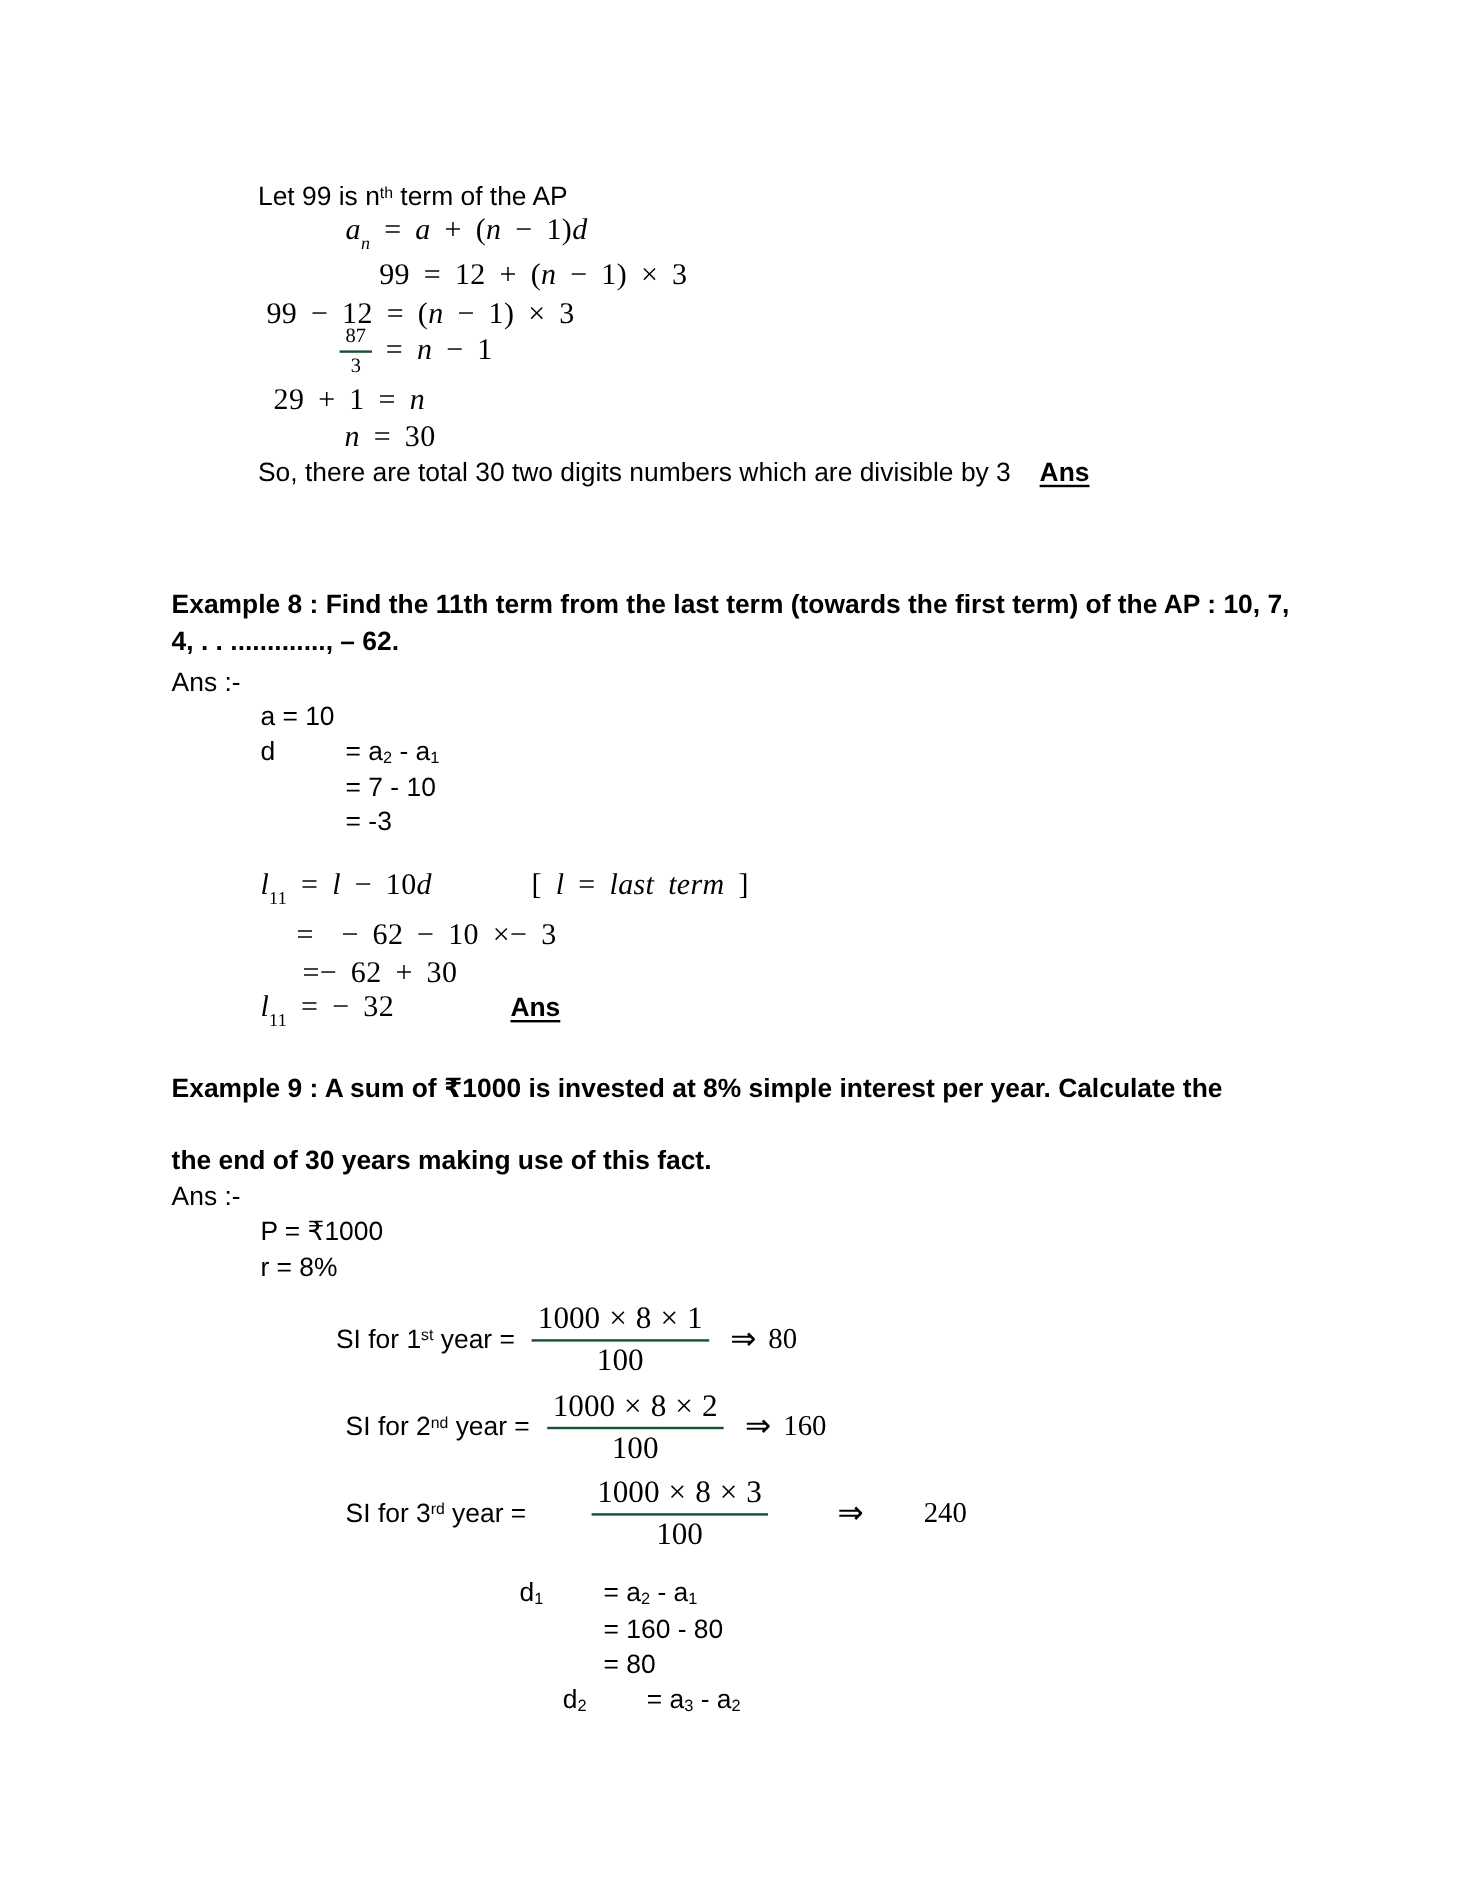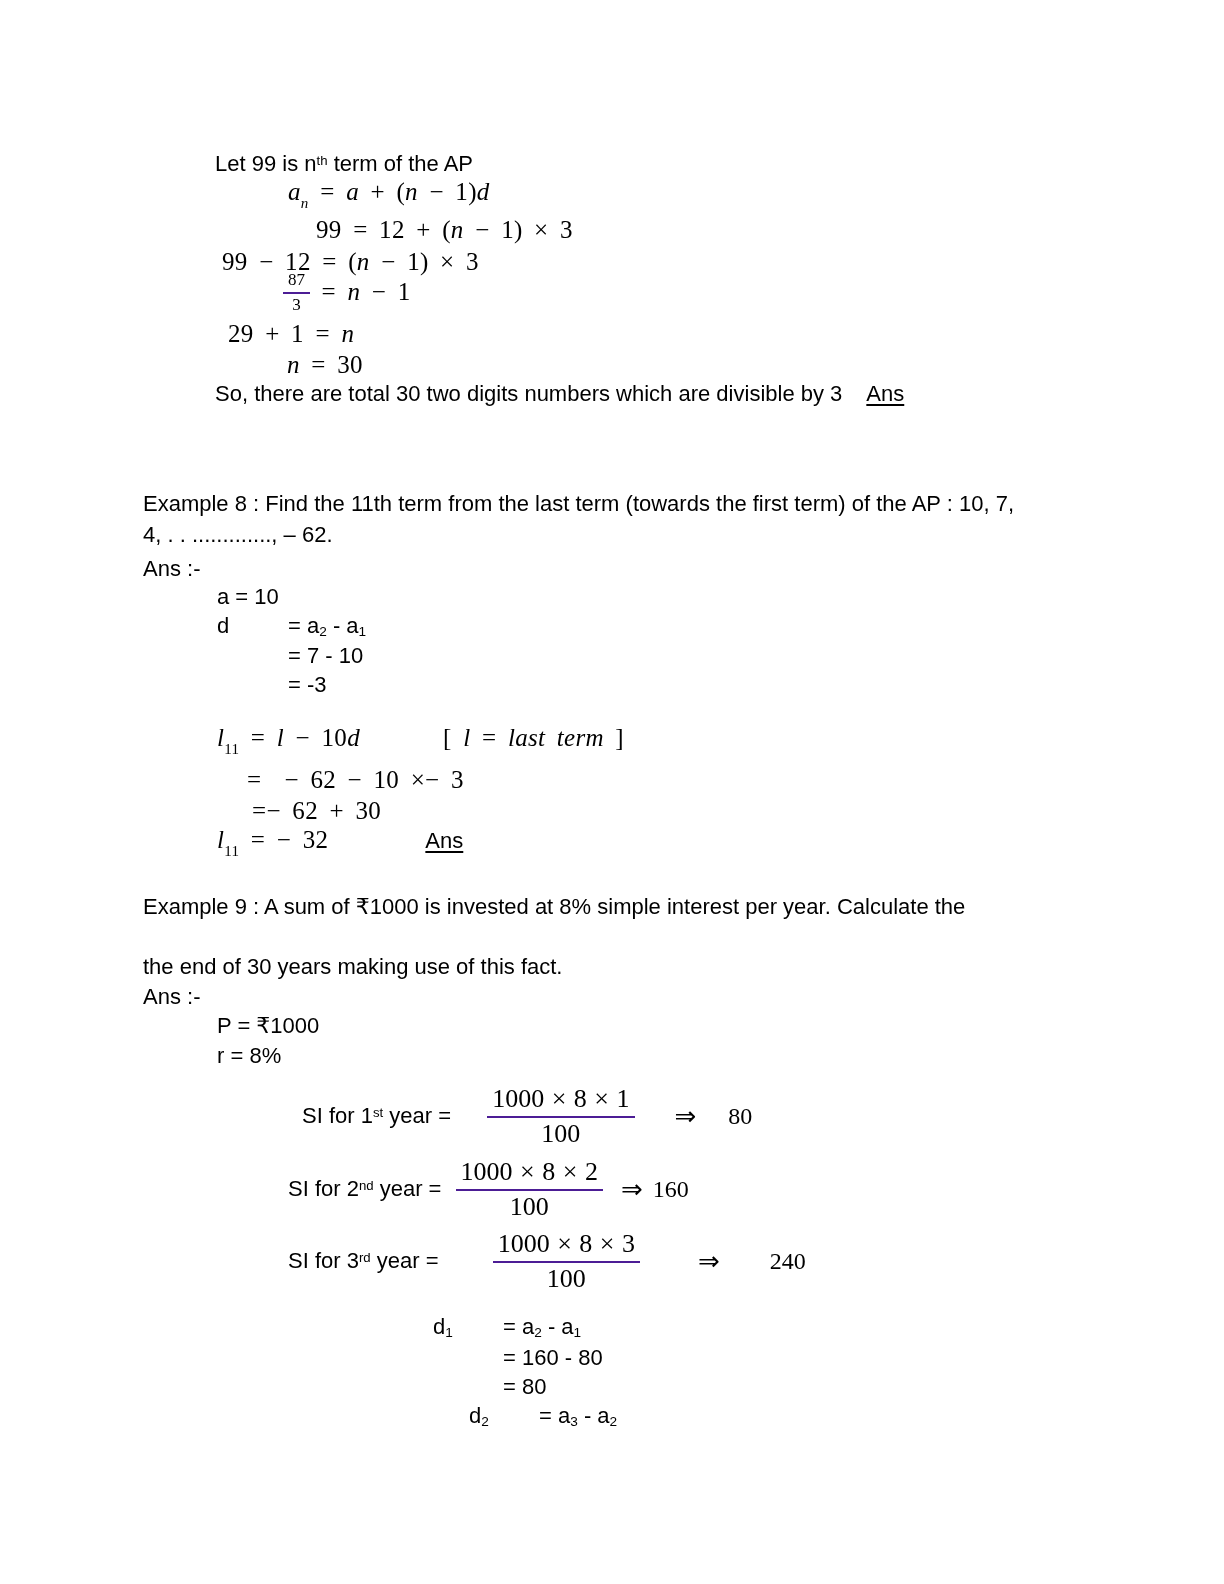--- a/index.html
+++ b/index.html
@@ -7,50 +7,50 @@
     position:relative;
     width:1224px;
     height:1584px;
     background:#ffffff;
     color:#000000;
     font-family:"Liberation Sans","DejaVu Sans",sans-serif;
     font-size:22px;
     overflow:hidden;
   }
   .row{position:absolute;white-space:pre;line-height:1.25;}
-  .heading{font-weight:normal;text-align:right;}
+  .heading{font-weight:bold;text-align:right;}
   .math{
     font-family:"Liberation Serif","DejaVu Serif",serif;
     font-size:25px;
     word-spacing:5px;
     letter-spacing:0.3px;
   }
   .it{font-style:italic;}
   .sup{font-size:0.6em;vertical-align:0.45em;letter-spacing:0;}
   .sub{font-size:0.62em;vertical-align:-0.22em;}
   .msub{font-size:0.6em;vertical-align:-0.55em;}
   .ans{
-    font-weight:normal;
+    font-weight:bold;
     text-decoration:underline;
     text-underline-offset:3px;
     font-family:"Liberation Sans","DejaVu Sans",sans-serif;
     font-size:22px;
     word-spacing:normal;letter-spacing:0;
   }
   .frac{
     display:inline-block;
     text-align:center;
     font-family:"Liberation Serif","DejaVu Serif",serif;
     vertical-align:middle;
     line-height:1.12;
     word-spacing:1px;letter-spacing:0;
     font-size:26px;
   }
   .frac-sm{font-size:17px;}
-  .frac .num{display:block;border-bottom:2px solid #4c1d95;padding:0 5px 2px;}
+  .frac .num{display:block;border-bottom:2px solid #14532d;padding:0 5px 2px;}
   .frac .den{display:block;padding-top:1px;}
   .flexrow{display:flex;align-items:center;}
   .arrow{
     font-family:"DejaVu Sans","Liberation Sans",sans-serif;
     font-size:26px;
     margin-left:18px;
     word-spacing:normal;
   }
   .mathnum{
     font-family:"Liberation Serif","DejaVu Serif",serif;
@@ -87,21 +87,21 @@
   <div class="row math" style="left:247px;top:764px;">=  − 62 − 10 ×− 3</div>
   <div class="row math" style="left:252px;top:795px;">=− 62 + 30</div>
   <div class="row math" style="left:217px;top:824px;"><span><span class="it">l</span><span class="msub">11</span><span> = − 32</span></span><span class="ans" style="margin-left:97px;">Ans</span></div>
 
   <div class="row heading" style="left:143px;top:893px;">Example 9 : A sum of ₹1000 is invested at 8% simple interest per year. Calculate the</div>
   <div class="row heading" style="left:143px;top:953px;">the end of 30 years making use of this fact.</div>
   <div class="row" style="left:143px;top:983px;">Ans :-</div>
   <div class="row" style="left:217px;top:1012px;">P = ₹1000</div>
   <div class="row" style="left:217px;top:1042px;">r = 8%</div>
 
-  <div class="row flexrow" style="left:302px;top:1093px;height:46px;gap:22px;">
+  <div class="row flexrow" style="left:280px;top:1093px;height:46px;">
     <span class="silabel"><span>SI for 1</span><span class="sup">st</span><span> year = </span></span><span class="frac"><span class="num">1000 × 8 × 1</span><span class="den">100</span></span><span class="arrow">⇒</span><span class="mathnum">80</span>
   </div>
   <div class="row flexrow" style="left:288px;top:1166px;height:46px;">
     <span class="silabel"><span>SI for 2</span><span class="sup">nd</span><span> year = </span></span><span class="frac"><span class="num">1000 × 8 × 2</span><span class="den">100</span></span><span class="arrow">⇒</span><span class="mathnum">160</span>
   </div>
   <div class="row flexrow" style="left:288px;top:1238px;height:46px;gap:40px;">
     <span class="silabel"><span>SI for 3</span><span class="sup">rd</span><span> year = </span></span><span class="frac"><span class="num">1000 × 8 × 3</span><span class="den">100</span></span><span class="arrow">⇒</span><span class="mathnum">240</span>
   </div>
 
   <div class="row" style="left:433px;top:1313px;"><span class="dlabel" style="width:70px;"><span>d</span><span class="sub">1</span></span><span><span>= a</span><span class="sub">2</span><span> - a</span><span class="sub">1</span></span></div>

